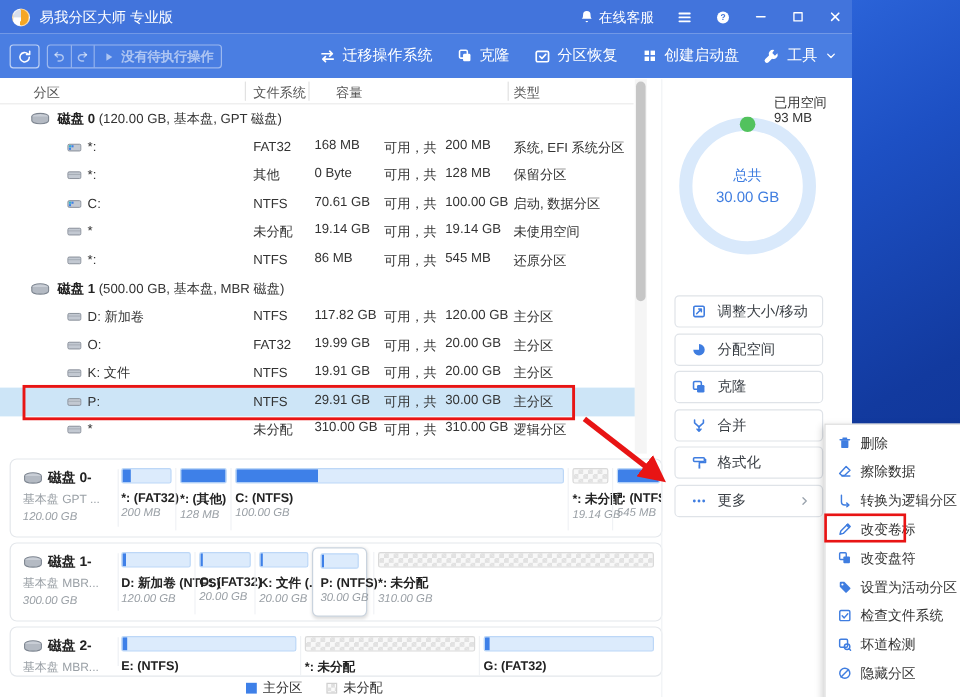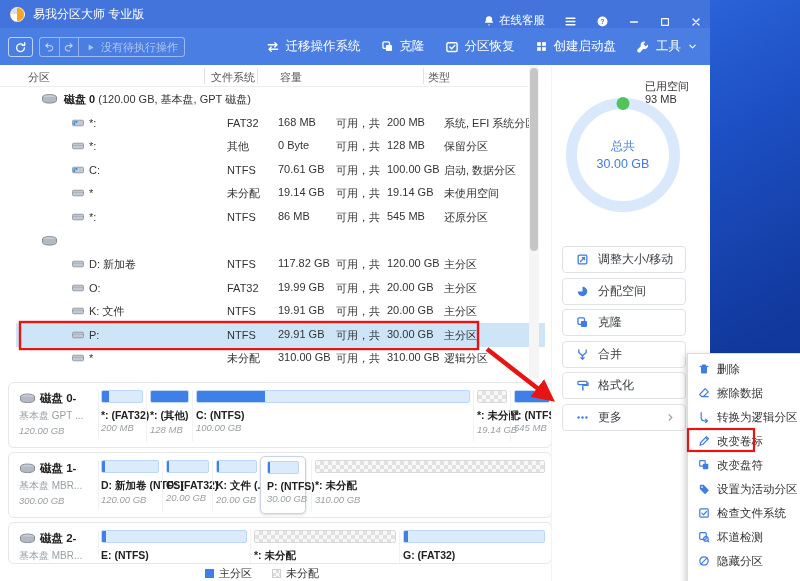--- a/index.html
+++ b/index.html
@@ -11,41 +11,41 @@
   .desktop { position:absolute; left:708px; top:0; width:92px; height:581px;
     background:linear-gradient(150deg,#2b63d8 0%,#1d50c4 22%,#123a9f 55%,#0b2e8a 100%); }
 
   
   .window { position:absolute; left:0; top:0; width:710px; height:581px; background:#fff; }
   .titlebar { position:absolute; left:0; top:0; width:710px; height:28px; background:#4274dc;
     display:flex; align-items:center; color:#fff; font-size:12px; }
   .logo { width:15px; height:15px; border-radius:50%; margin:0 8px 0 10px;
     background:conic-gradient(#f5a623 0 52%, #ffffff 52% 76%, #d8dfeb 76% 100%);
     border:1px solid rgba(255,255,255,.6); }
-  .tb-right { position:absolute; right:8px; top:0; height:28px; display:flex; align-items:flex-end; gap:19px; }
+  .tb-right { position:absolute; right:8px; top:0; height:28px; display:flex; align-items:center; gap:19px; }
   .tb-right .witem { display:flex; align-items:center; gap:4px; color:#fff; font-size:11.5px; }
   .toolbar { position:absolute; left:0; top:28px; width:710px; height:37px; background:#4a7ee2; }
   .tbtn { position:absolute; top:9px; height:20px; border:1px solid rgba(255,255,255,.65);
     border-radius:3px; display:flex; align-items:center; justify-content:center; color:#fff; }
   .tbtn.refresh { left:8px; width:25px; }
   .tgroup { position:absolute; left:39px; top:9px; height:20px; width:146px;
     border:1px solid rgba(255,255,255,.45); border-radius:3px; display:flex; color:rgba(255,255,255,.55); }
   .tgroup .cell { display:flex; align-items:center; justify-content:center; }
-  .tgroup .cell + .cell { border-left:1px solid rgba(255,255,255,.4); }
+  .tgroup .cell + .cell { border-left:1px solid rgba(255,255,255,.4);font-weight:bold; }
   .tgroup .u { width:29px; } .tgroup .r { width:29px; }
   .tgroup .pend { flex:1; font-size:11px; gap:5px; padding:0 6px; white-space:nowrap; }
   .tool-right { position:absolute; right:12px; top:0; height:37px; display:flex; align-items:center; gap:20px; }
   .tool-right .titem { display:flex; align-items:center; gap:6px; color:#fff; font-size:12.5px; white-space:nowrap; }
 
   
   .thead { position:absolute; left:0; top:65px; width:528px; height:22px; background:#fff;
     border-bottom:1px solid #ececec; font-size:11px; color:#555; }
   .thead span { position:absolute; top:5px; }
   .thead .sep { position:absolute; top:3px; width:1px; height:16px; background:#e2e2e2; }
-  .trows { position:absolute; left:16px; top:87px; width:529px; }
+  .trows { position:absolute; left:0; top:87px; width:529px; }
   .trow { position:relative; width:529px; font-size:11px; color:#333; }
   .trow.group { height:24px; }
   .trow.part { height:23.5px; }
   .trow.sel { background:#cde5f7; }
   .trow span.abs { position:absolute; top:50%; transform:translateY(-50%); white-space:nowrap; }
   .gname { font-weight:bold; color:#222; }
   .cap { display:flex; }
   .cap .free { min-width:58px; }
   .cap .tot { margin-left:7px; }
   .gicon-w { position:absolute; left:25px; top:50%; transform:translateY(-50%); }
@@ -372,20 +372,21 @@
         </div>
         <div class="trow group">
     <span class="gicon-w">
             <span class="ic" style="display:flex">
               <svg width="17" height="11" viewBox="0 0 17 11">
                 <ellipse cx="8.5" cy="3.6" rx="7" ry="2.6" fill="#c9ced6" stroke="#7d8590" stroke-width="0.9"></ellipse>
                 <path d="M1.5 3.6v3.4c0 1.45 3.1 2.6 7 2.6s7-1.15 7-2.6V3.6" fill="#b4bac3" stroke="#7d8590" stroke-width="0.9"></path>
               </svg>
             </span>
           </span>
+    <span class="abs" style="left:48px"><span class="gname">磁盘 1</span> <span>(500.00 GB, 基本盘, MBR 磁盘)</span></span>
         </div>
         <div class="trow part">
       <span class="picon-w">
             <span class="ic" style="display:flex">
               <svg width="12" height="8" viewBox="0 0 12 8">
                 <rect x="0.5" y="1.2" width="11" height="5.6" rx="1.2" fill="#c3c9d2" stroke="#868d98" stroke-width="0.8"></rect>
                 <path d="M0.5 3.4h11" stroke="#9aa1ab" stroke-width="0.6"></path>
               </svg>
             </span>
           </span>

